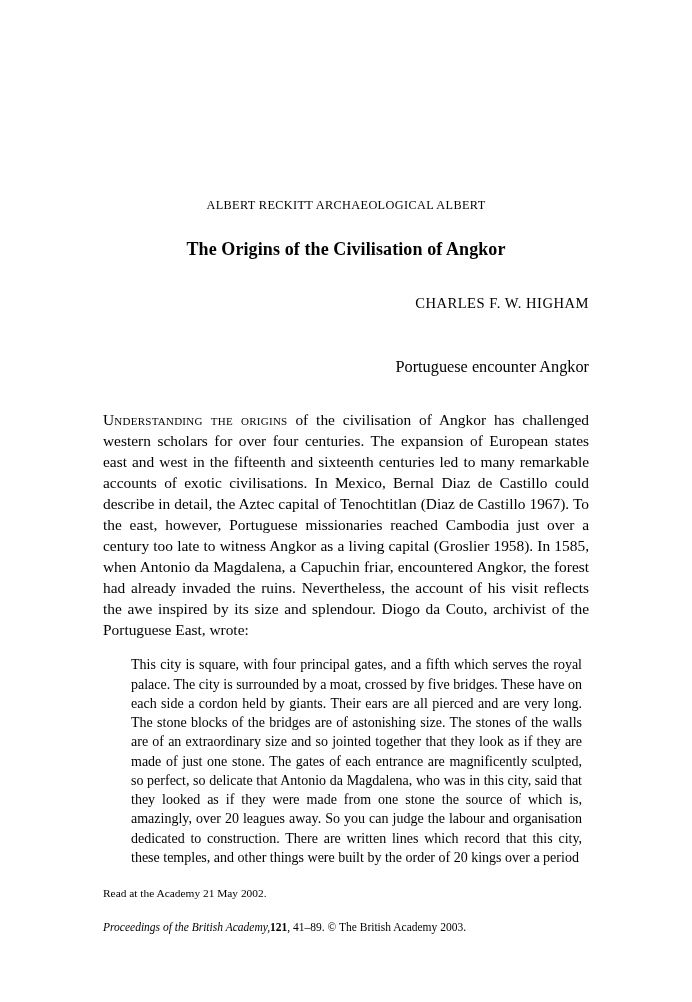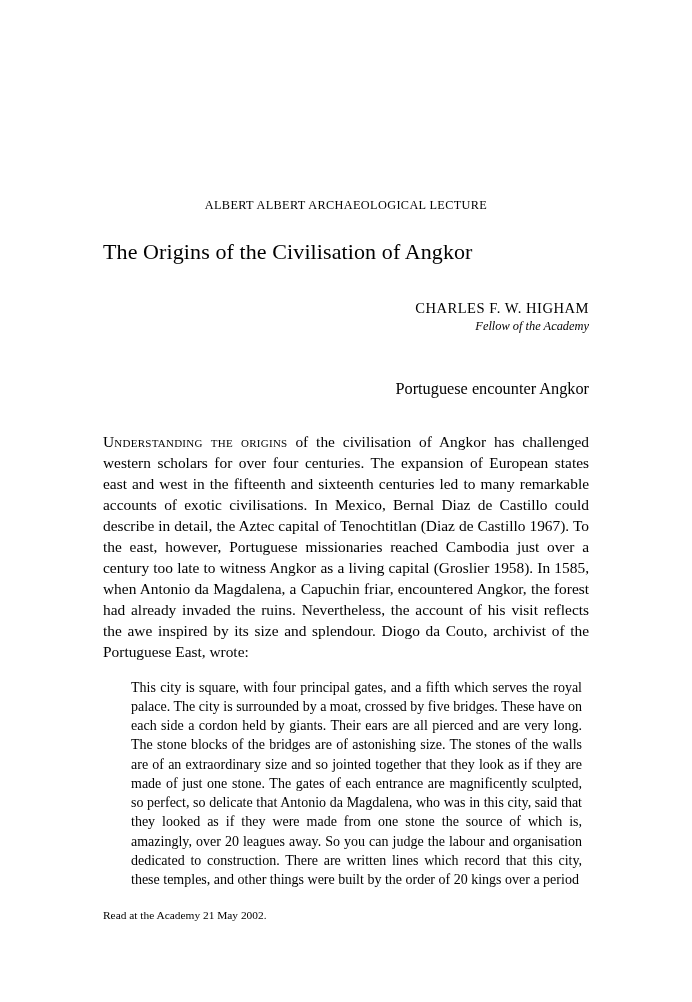--- a/index.html
+++ b/index.html
@@ -33,22 +33,23 @@
     text-align: center;
     font-size: 12.3px;
     letter-spacing: 0.35px;
     line-height: 1.2;
     white-space: nowrap;
   }
 
   
   .doc-title {
     margin-top: 26px;
-    font-size: 22px;
-    font-weight: normal;
+    text-align: center;
+    font-size: 18px;
+    font-weight: bold;
     line-height: 1.18;
     letter-spacing: 0.1px;
   }
 
   
   .author-block {
     margin-top: 34px;
     text-align: right;
   }
   .author-name {
@@ -117,33 +118,33 @@
     font-style: normal;
     font-weight: bold;
   }
 </style>
 </head>
 <body>
 
 <div class="page">
   <div class="content">
 
-    <div class="kicker">ALBERT ALBERT ARCHAEOLOGICAL LECTURE</div>
+    <div class="kicker">ALBERT RECKITT ARCHAEOLOGICAL ALBERT</div>
 
     <h1 class="doc-title">The Origins of the Civilisation of Angkor</h1>
 
     <div class="author-block">
       <div class="author-name">CHARLES F. W. HIGHAM</div>
-      <div class="author-affiliation">Fellow of the Academy</div>
     </div>
 
     <h2 class="section-heading">Portuguese encounter Angkor</h2>
 
     <p class="body-para"><span class="smallcaps">Understanding the origins</span><span> of the civilisation of Angkor has challenged western scholars for over four centuries. The expansion of European states east and west in the fifteenth and sixteenth centuries led to many remarkable accounts of exotic civilisations. In Mexico, Bernal Diaz de Castillo could describe in detail, the Aztec capital of Tenochtitlan (Diaz de Castillo 1967). To the east, however, Portuguese missionaries reached Cambodia just over a century too late to witness Angkor as a living capital (Groslier 1958). In 1585, when Antonio da Magdalena, a Capuchin friar, encountered Angkor, the forest had already invaded the ruins. Nevertheless, the account of his visit reflects the awe inspired by its size and splendour. Diogo da Couto, archivist of the Portuguese East, wrote:</span></p>
 
     <blockquote class="block-quote">This city is square, with four principal gates, and a fifth which serves the royal palace. The city is surrounded by a moat, crossed by five bridges. These have on each side a cordon held by giants. Their ears are all pierced and are very long. The stone blocks of the bridges are of astonishing size. The stones of the walls are of an extraordinary size and so jointed together that they look as if they are made of just one stone. The gates of each entrance are magnificently sculpted, so perfect, so delicate that Antonio da Magdalena, who was in this city, said that they looked as if they were made from one stone the source of which is, amazingly, over 20 leagues away. So you can judge the labour and organisation dedicated to construction. There are written lines which record that this city, these temples, and other things were built by the order of 20 kings over a period</blockquote>
 
     <div class="footer-notes">
       <div class="read-note">Read at the Academy 21 May 2002.</div>
+      <div class="citation"><span>Proceedings of the British Academy,</span><span class="vol">121</span><span class="upright">, 41–89. © The British Academy 2003.</span></div>
     </div>
 
   </div>
 </div>
 
 </body></html>

